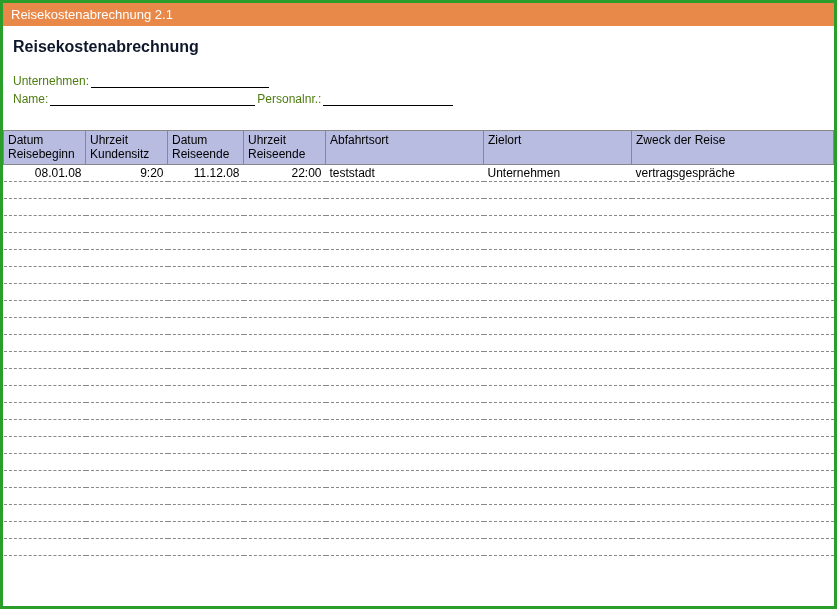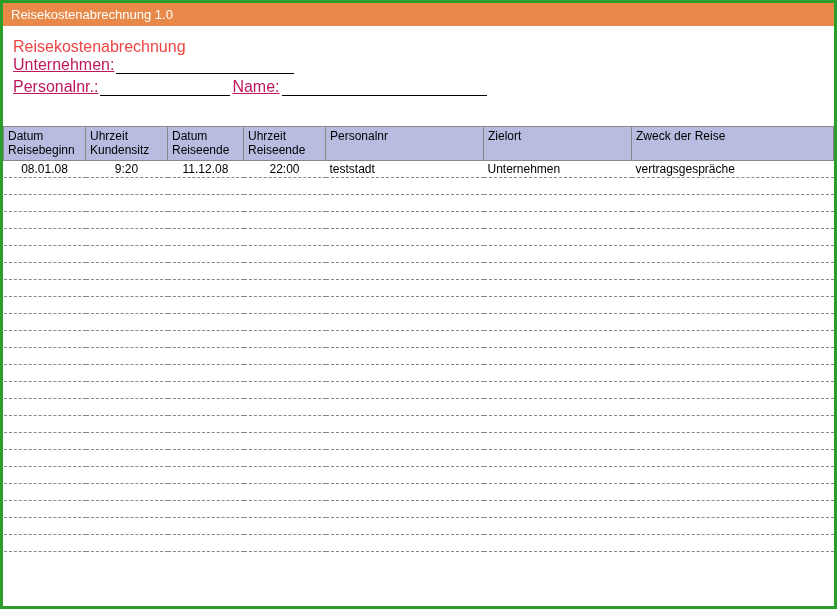--- a/index.html
+++ b/index.html
@@ -20,50 +20,50 @@
       padding: 4px 8px;
       font-size: 13px;
     }
     .content {
       padding: 0;
     }
     .header-section {
       padding: 12px 10px 8px 10px;
     }
     .main-title {
-      color: #ef4444;
+      color: #0f172a;
       font-size: 16px;
-      font-weight: normal;
+      font-weight: bold;
+      margin-bottom: 18px;
     }
     .form-row {
       display: flex;
       margin-bottom: 4px;
-      font-size: 16px;
-      color: #be185d;
-      text-decoration: underline;
+      font-size: 12px;
+      color: #4d7c0f;
     }
     .form-group {
       display: flex;
       align-items: flex-end;
       margin-right: 2px;
     }
     .form-label {
       white-space: nowrap;
     }
     .form-line {
       border-bottom: 1px solid #000;
       display: inline-block;
       height: 14px;
     }
     .line1 { width: 178px; margin-left: 2px; }
     .line2 { width: 130px; margin-left: 2px; }
     .line3 { width: 205px; margin-left: 2px; }
     .line4 { width: 130px; margin-left: 2px; }
     .table-wrap {
-      margin-top: 18px;
+      margin-top: 12px;
     }
     table {
       width: 100%;
       border-collapse: collapse;
       table-layout: fixed;
     }
     thead th {
       background: #b8bce0;
       border: 1px solid #888;
       font-weight: normal;
@@ -75,55 +75,55 @@
       color: #000;
     }
     tbody td {
       border-bottom: 1px dashed #888;
       padding: 1px 4px;
       font-size: 12px;
       height: 17px;
       vertical-align: top;
       color: #000;
     }
-    tbody td.num { text-align: center; }
+    tbody td.num { text-align: right; }
     .col-date-start { width: 82px; }
     .col-time-start { width: 82px; }
     .col-date-end { width: 76px; }
     .col-time-end { width: 82px; }
     .col-departure { width: 158px; }
     .col-destination { width: 148px; }
     .col-purpose { width: auto; }
   </style>
 </head>
 <body>
 
 <div class="outer-frame">
   <div class="title-bar">
-    <span>Reisekostenabrechnung 1.0</span>
+    <span>Reisekostenabrechnung 2.1</span>
   </div>
   <div class="content">
     <div class="header-section">
       <div class="main-title">Reisekostenabrechnung</div>
 
       <div class="form-row">
         <div class="form-group">
           <span class="form-label">Unternehmen:</span>
           <span class="form-line line1"></span>
         </div>
       </div>
 
       <div class="form-row">
         <div class="form-group">
+          <span class="form-label">Name:</span>
+          <span class="form-line line3"></span>
+        </div>
+        <div class="form-group">
           <span class="form-label">Personalnr.:</span>
           <span class="form-line line4"></span>
-        </div>
-        <div class="form-group">
-          <span class="form-label">Name:</span>
-          <span class="form-line line3"></span>
         </div>
       </div>
     </div>
 
     <div class="table-wrap">
       <table>
         <colgroup>
           <col class="col-date-start">
           <col class="col-time-start">
           <col class="col-date-end">
@@ -131,21 +131,21 @@
           <col class="col-departure">
           <col class="col-destination">
           <col class="col-purpose">
         </colgroup>
         <thead>
           <tr>
             <th>Datum Reisebeginn</th>
             <th>Uhrzeit Kundensitz</th>
             <th>Datum Reiseende</th>
             <th>Uhrzeit Reiseende</th>
-            <th>Personalnr</th>
+            <th>Abfahrtsort</th>
             <th>Zielort</th>
             <th>Zweck der Reise</th>
           </tr>
         </thead>
         <tbody id="table-body">
         <tr>
               <td class="num">08.01.08</td>
               <td class="num">9:20</td>
               <td class="num">11.12.08</td>
               <td class="num">22:00</td>

